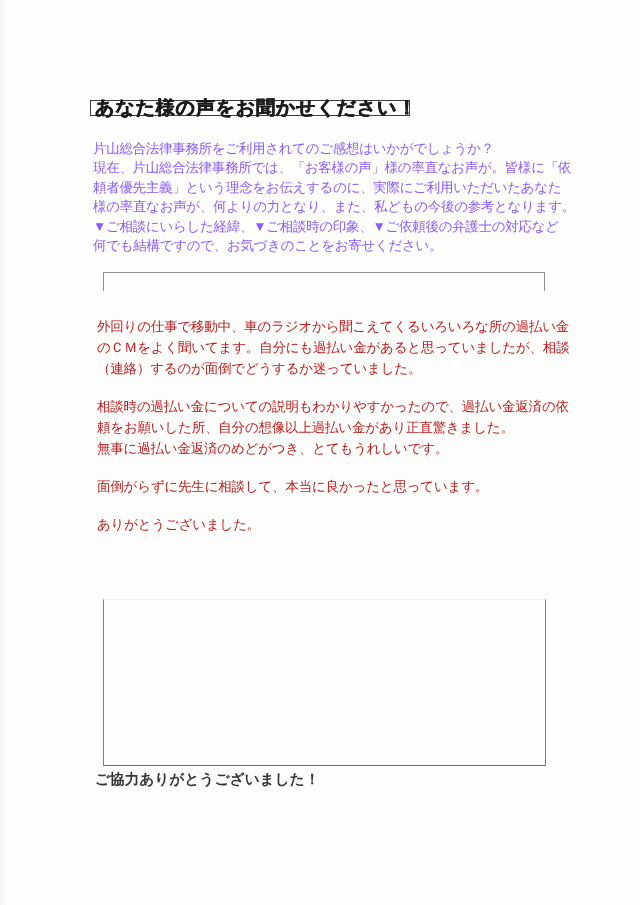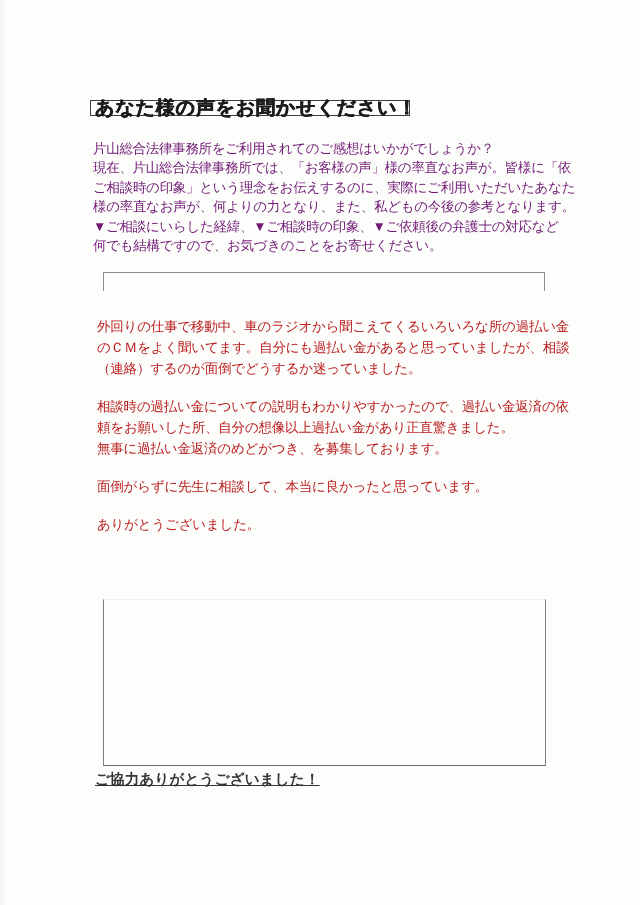--- a/index.html
+++ b/index.html
@@ -39,21 +39,21 @@
     color: #1c1c1c;
     letter-spacing: 0.8px;
     white-space: nowrap;
     text-shadow: 0.5px 0 0 #1c1c1c, -0.3px 0 0 #1c1c1c;
     font-family: "Liberation Sans", "DejaVu Sans", sans-serif;
   }
   .intro {
     position: absolute;
     left: 93px; top: 139px;
     width: 475px;
-    color: #701a75;
+    color: #8b5cf6;
     font-size: 13.5px;
     line-height: 19.4px;
     letter-spacing: -0.3px;
     font-family: "Liberation Sans", "DejaVu Sans", sans-serif;
   }
   .intro-line { white-space: nowrap; }
   .response-top {
     position: absolute;
     left: 103px; top: 272px;
     width: 442px; height: 19px;
@@ -88,55 +88,54 @@
   }
   .closing {
     position: absolute;
     left: 95px; top: 770px;
     font-size: 14.5px;
     font-weight: 600;
     color: #333333;
     letter-spacing: 0.2px;
     font-family: "Liberation Sans", "DejaVu Sans", sans-serif;
     white-space: nowrap;
-    text-decoration: underline;
   }
 </style>
 </head>
 <body>
 
 <div class="page">
 
   <div class="edge-shade"></div>
 
   <div class="title-box">
     <span class="title-text">あなた様の声をお聞かせください！</span>
   </div>
 
   <div class="intro">
     <div class="intro-line">片山総合法律事務所をご利用されてのご感想はいかがでしょうか？</div>
     <div class="intro-line">現在、片山総合法律事務所では、「お客様の声」様の率直なお声が。皆様に「依</div>
-    <div class="intro-line">ご相談時の印象」という理念をお伝えするのに、実際にご利用いただいたあなた</div>
+    <div class="intro-line">頼者優先主義」という理念をお伝えするのに、実際にご利用いただいたあなた</div>
     <div class="intro-line">様の率直なお声が、何よりの力となり、また、私どもの今後の参考となります。</div>
     <div class="intro-line">▼ご相談にいらした経緯、▼ご相談時の印象、▼ご依頼後の弁護士の対応など</div>
     <div class="intro-line">何でも結構ですので、お気づきのことをお寄せください。</div>
   </div>
 
   <div class="response-top"></div>
 
   <div class="testimonial">
     <div class="para">
       <div class="t-line">外回りの仕事で移動中、車のラジオから聞こえてくるいろいろな所の過払い金</div>
       <div class="t-line">のＣＭをよく聞いてます。自分にも過払い金があると思っていましたが、相談</div>
       <div class="t-line">（連絡）するのが面倒でどうするか迷っていました。</div>
     </div>
     <div class="para">
       <div class="t-line">相談時の過払い金についての説明もわかりやすかったので、過払い金返済の依</div>
       <div class="t-line">頼をお願いした所、自分の想像以上過払い金があり正直驚きました。</div>
-      <div class="t-line">無事に過払い金返済のめどがつき、を募集しております。</div>
+      <div class="t-line">無事に過払い金返済のめどがつき、とてもうれしいです。</div>
     </div>
     <div class="para">
       <div class="t-line">面倒がらずに先生に相談して、本当に良かったと思っています。</div>
     </div>
     <div class="para">
       <div class="t-line">ありがとうございました。</div>
     </div>
   </div>
 
   <div class="comment-box"></div>

